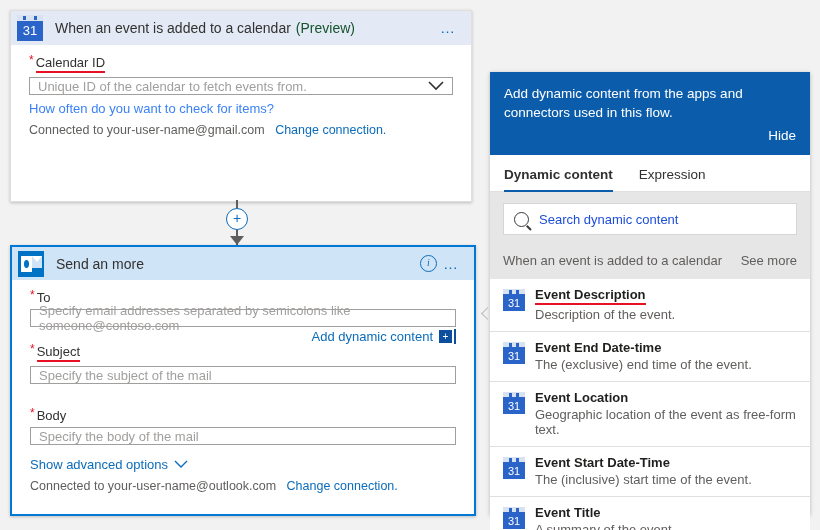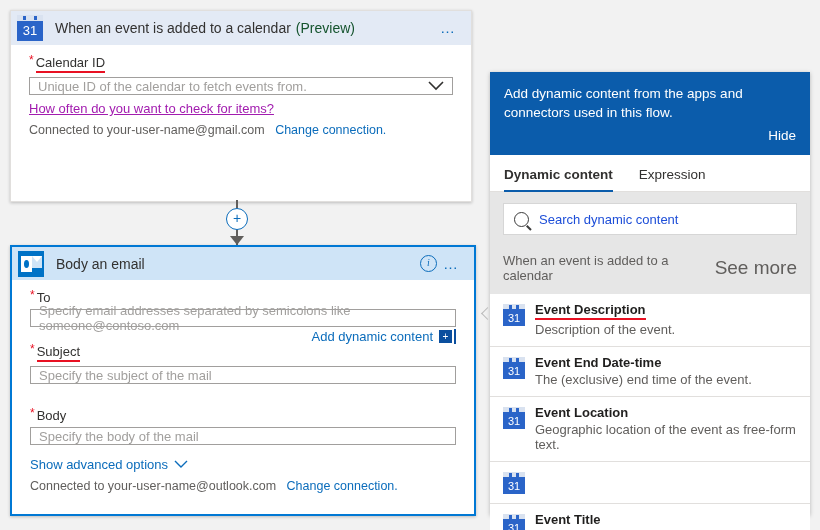--- a/index.html
+++ b/index.html
@@ -46,21 +46,21 @@
   .outlook-icon .o:after{content:"";position:absolute;left:3px;top:4px;width:5px;height:8px;
          background:#0072c6;border-radius:50%;}
   .outlook-icon .env{position:absolute;right:2px;top:5px;width:10px;height:12px;background:#cfe4f7;}
   .outlook-icon .env:after{content:"";position:absolute;left:0;top:0;width:0;height:0;
          border-left:5px solid transparent;border-right:5px solid transparent;border-top:6px solid #fff;}
 
   
   .req{color:#e81123;font-size:12px;margin-right:2px;vertical-align:top;line-height:15px;}
   .field-label{font-size:13px;color:#323130;margin:2px 0 4px 0;display:inline-block;}
   .underline-red{border-bottom:2px solid #e81123;padding-bottom:1px;}
-  .plain-label{font-size:13px;color:#a21caf;margin:6px 0 3px 0;text-decoration:underline;}
+  .plain-label{font-size:13px;color:#3b82f6;margin:6px 0 3px 0;}
   .input{box-sizing:border-box;width:100%;height:18px;border:1px solid #a19f9d;background:#fff;
          display:flex;align-items:center;padding:0 8px;font-size:13px;color:#a19f9d;}
   .input .val{color:#323130;}
   .chev{margin-left:auto;color:#323130;font-size:13px;}
   .xmark{margin-left:auto;color:#323130;font-size:15px;line-height:14px;}
   .conn{font-size:12.5px;color:#605e5c;margin-top:7px;}
   .link{color:#0b6cbb;cursor:pointer;}
   .row2{display:flex;gap:12px;}
   .col{flex:1;}
   .info-circle{width:15px;height:15px;border:1.3px solid #0b6cbb;border-radius:50%;
@@ -92,21 +92,21 @@
   .panel-head .hide{font-size:13.5px;cursor:pointer;margin-top:44px;}
   .tabs{display:flex;background:#fff;padding:0 14px;border-bottom:1px solid #e1dfdd;}
   .tab{padding:12px 0 9px 0;margin-right:26px;font-size:13.5px;color:#323130;cursor:pointer;position:relative;}
   .tab.active{font-weight:bold;}
   .tab.active:after{content:"";position:absolute;left:0;right:0;bottom:-1px;height:2.5px;background:#0b5cab;}
   .search-wrap{background:#e6e6e6;padding:11px 13px;}
   .search-box{background:#fff;border:1px solid #d6d6d6;height:30px;display:flex;align-items:center;padding:0 10px;}
   .search-box .ph{color:#1d4ed8;font-size:13px;margin-left:10px;}
   .group-row{background:#e6e6e6;display:flex;align-items:center;padding:7px 13px 11px 13px;}
   .group-name{font-size:13px;color:#605e5c;flex:1;}
-  .see-more{font-size:19px;color:#605e5c;cursor:pointer;}
+  .see-more{font-size:13px;color:#605e5c;cursor:pointer;}
   .dyn-list{background:#fff;}
   .dyn-item{display:flex;align-items:flex-start;padding:8px 13px 9px 13px;border-bottom:1px solid #e1dfdd;}
   .dyn-item:last-child{border-bottom:none;}
   .dyn-item .cal-icon{width:22px;height:22px;margin-top:2px;}
   .dyn-item .cal-icon:after{font-size:11px;line-height:17px;}
   .dyn-item .cal-icon:before{height:5px;}
   .dyn-txt{margin-left:10px;}
   .dyn-name{font-size:13px;color:#201f1e;font-weight:bold;display:inline-block;}
   .dyn-name.hl{border-bottom:2px solid #e81123;padding-bottom:1px;}
   .dyn-desc{font-size:13px;color:#605e5c;margin-top:2px;}
@@ -162,21 +162,21 @@
     <div class="plus">+</div>
     <div class="arrow"></div>
   </div>
 
   <div class="card" id="action-card">
     <div class="card-head">
       <span class="outlook-icon">
           <i class="o"></i>
           <i class="env"></i>
         </span>
-      <span class="title">Body an email</span>
+      <span class="title">Send an more</span>
       <span class="spacer"></span>
       <span class="info-circle">i</span>
       <span class="ellipsis">…</span>
     </div>
     <div class="card-body">
 
       <div>
         <span class="req">*</span><span class="field-label">To</span>
       </div>
       <div class="input">
@@ -277,20 +277,24 @@
           <div class="dyn-name">Event Location</div>
           <div class="dyn-desc">Geographic location of the event as free-form text.</div>
         </div>
       </div>
 
       <div class="dyn-item">
         <span class="cal-icon">
             <i class="tick t1"></i>
             <i class="tick t2"></i>
           </span>
+        <div class="dyn-txt">
+          <div class="dyn-name">Event Start Date-Time</div>
+          <div class="dyn-desc">The (inclusive) start time of the event.</div>
+        </div>
       </div>
 
       <div class="dyn-item">
         <span class="cal-icon">
             <i class="tick t1"></i>
             <i class="tick t2"></i>
           </span>
         <div class="dyn-txt">
           <div class="dyn-name">Event Title</div>
           <div class="dyn-desc">A summary of the event.</div>

